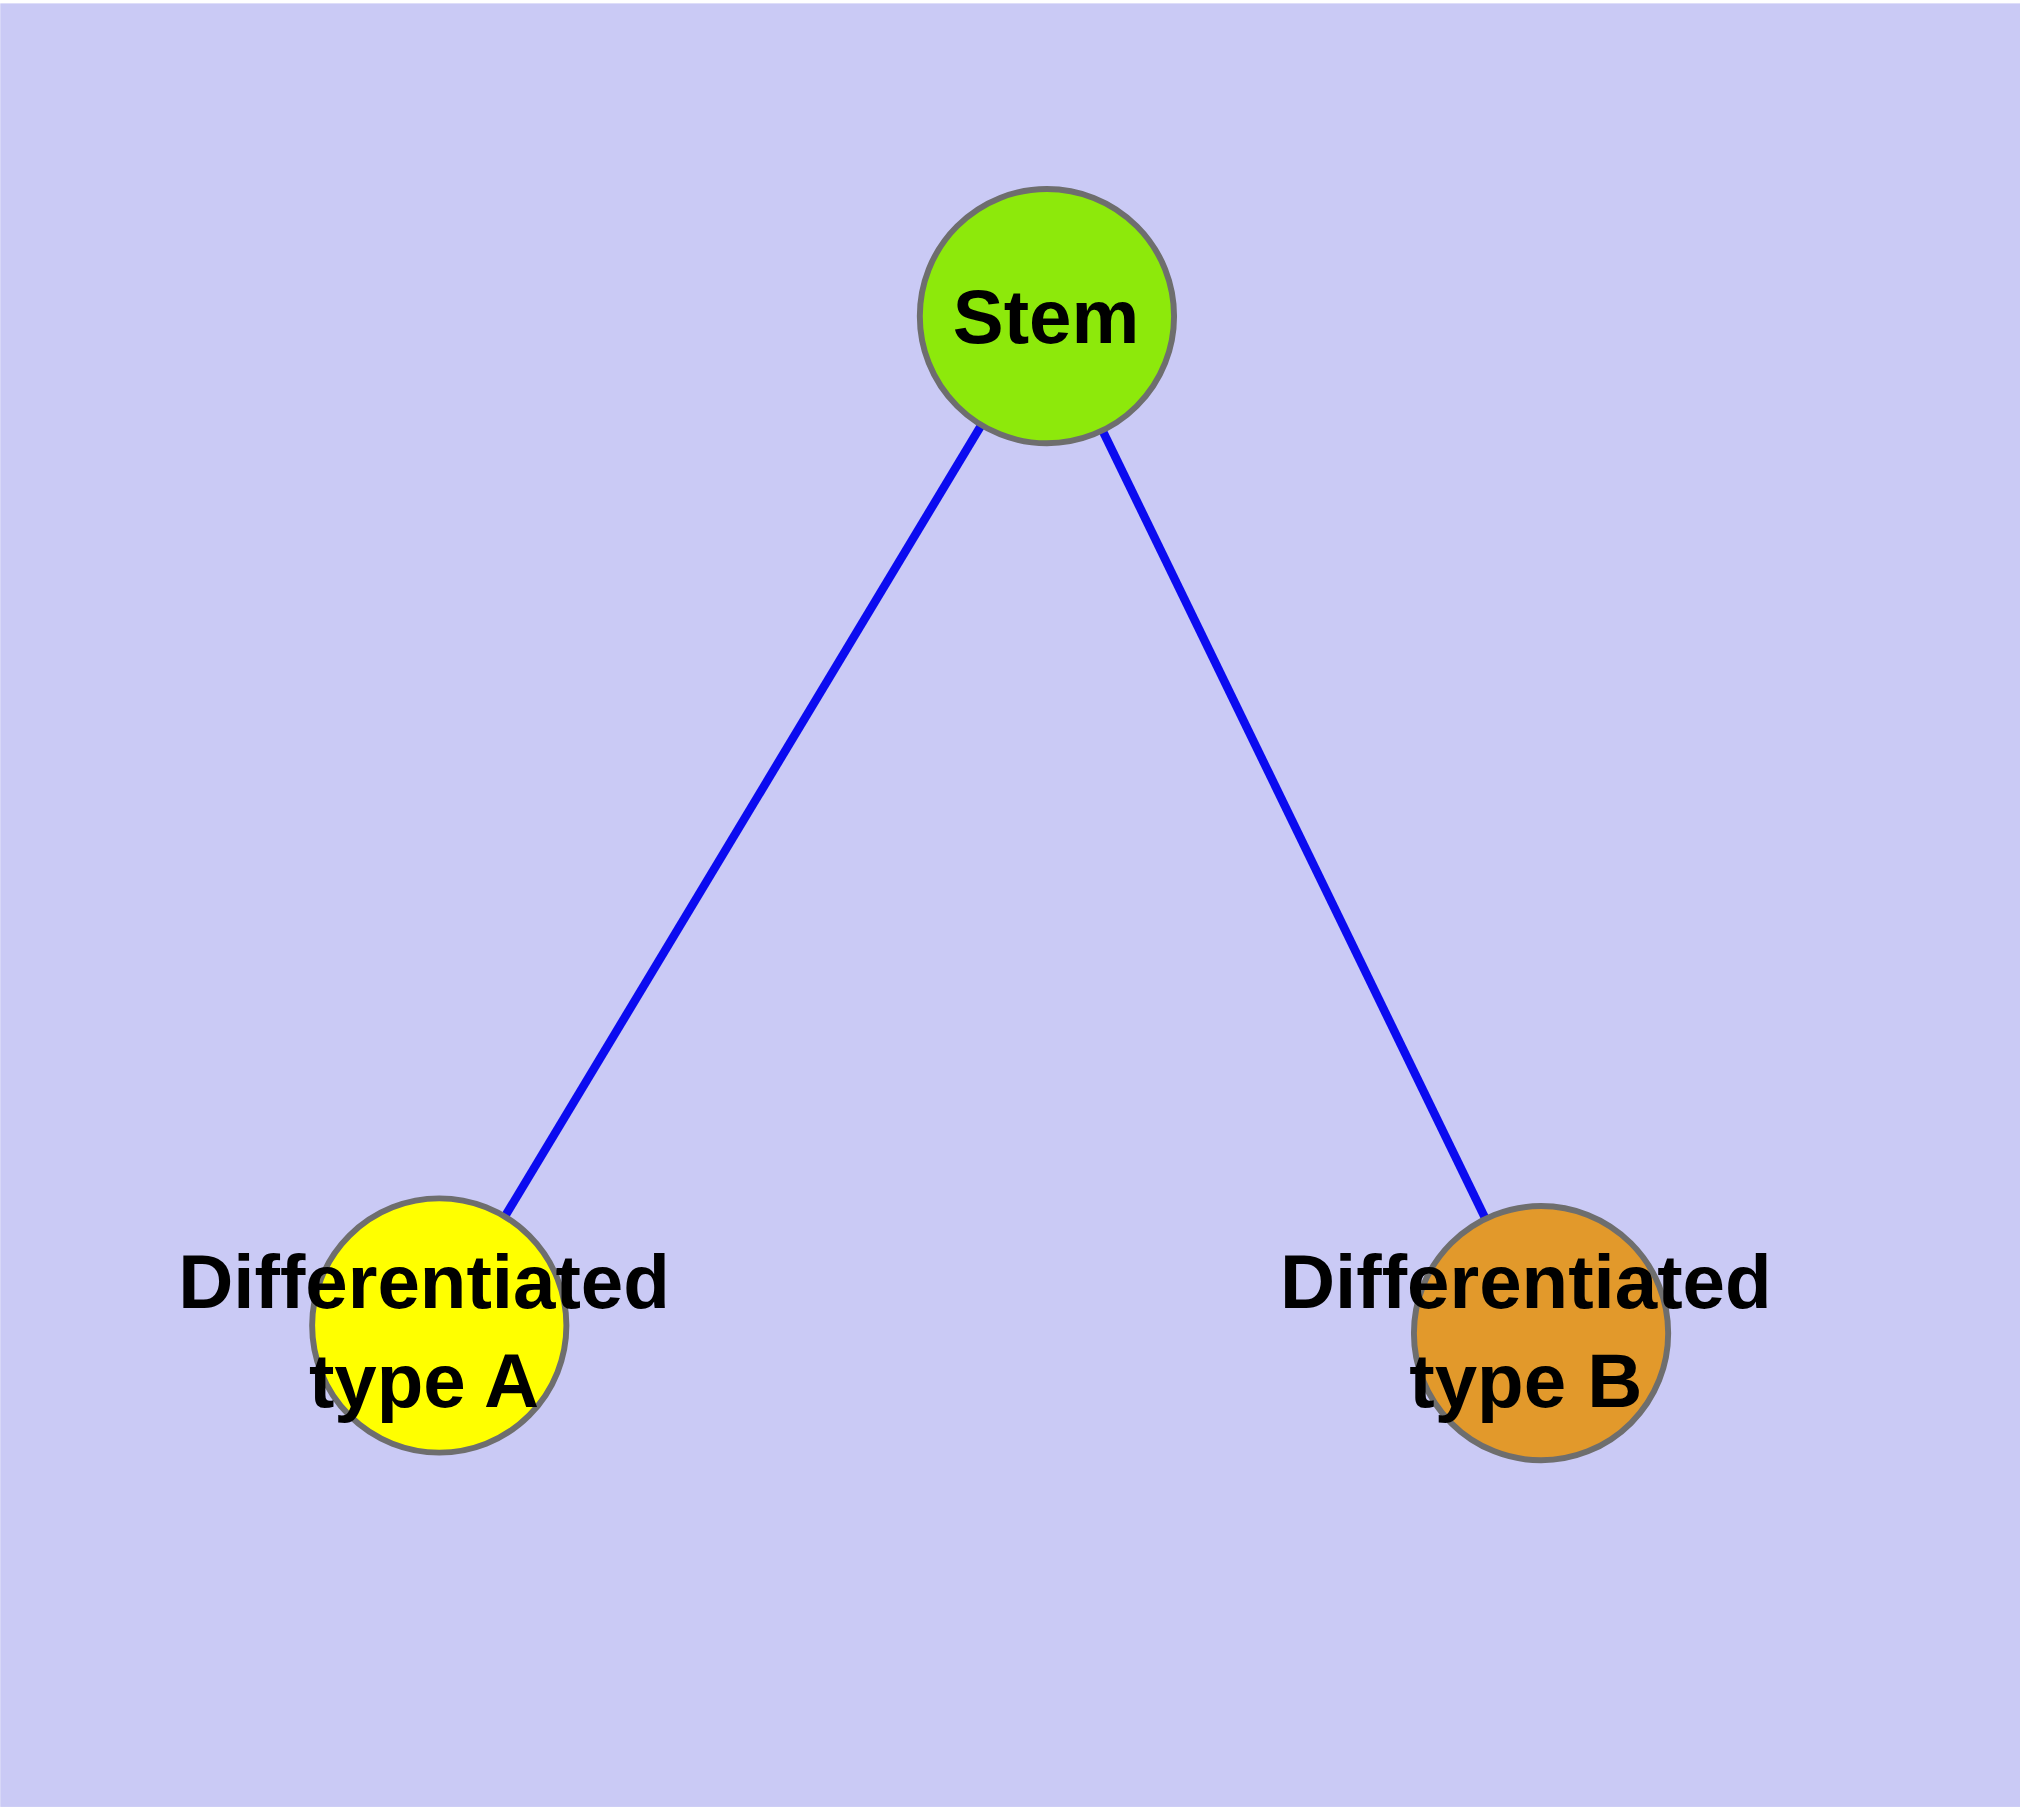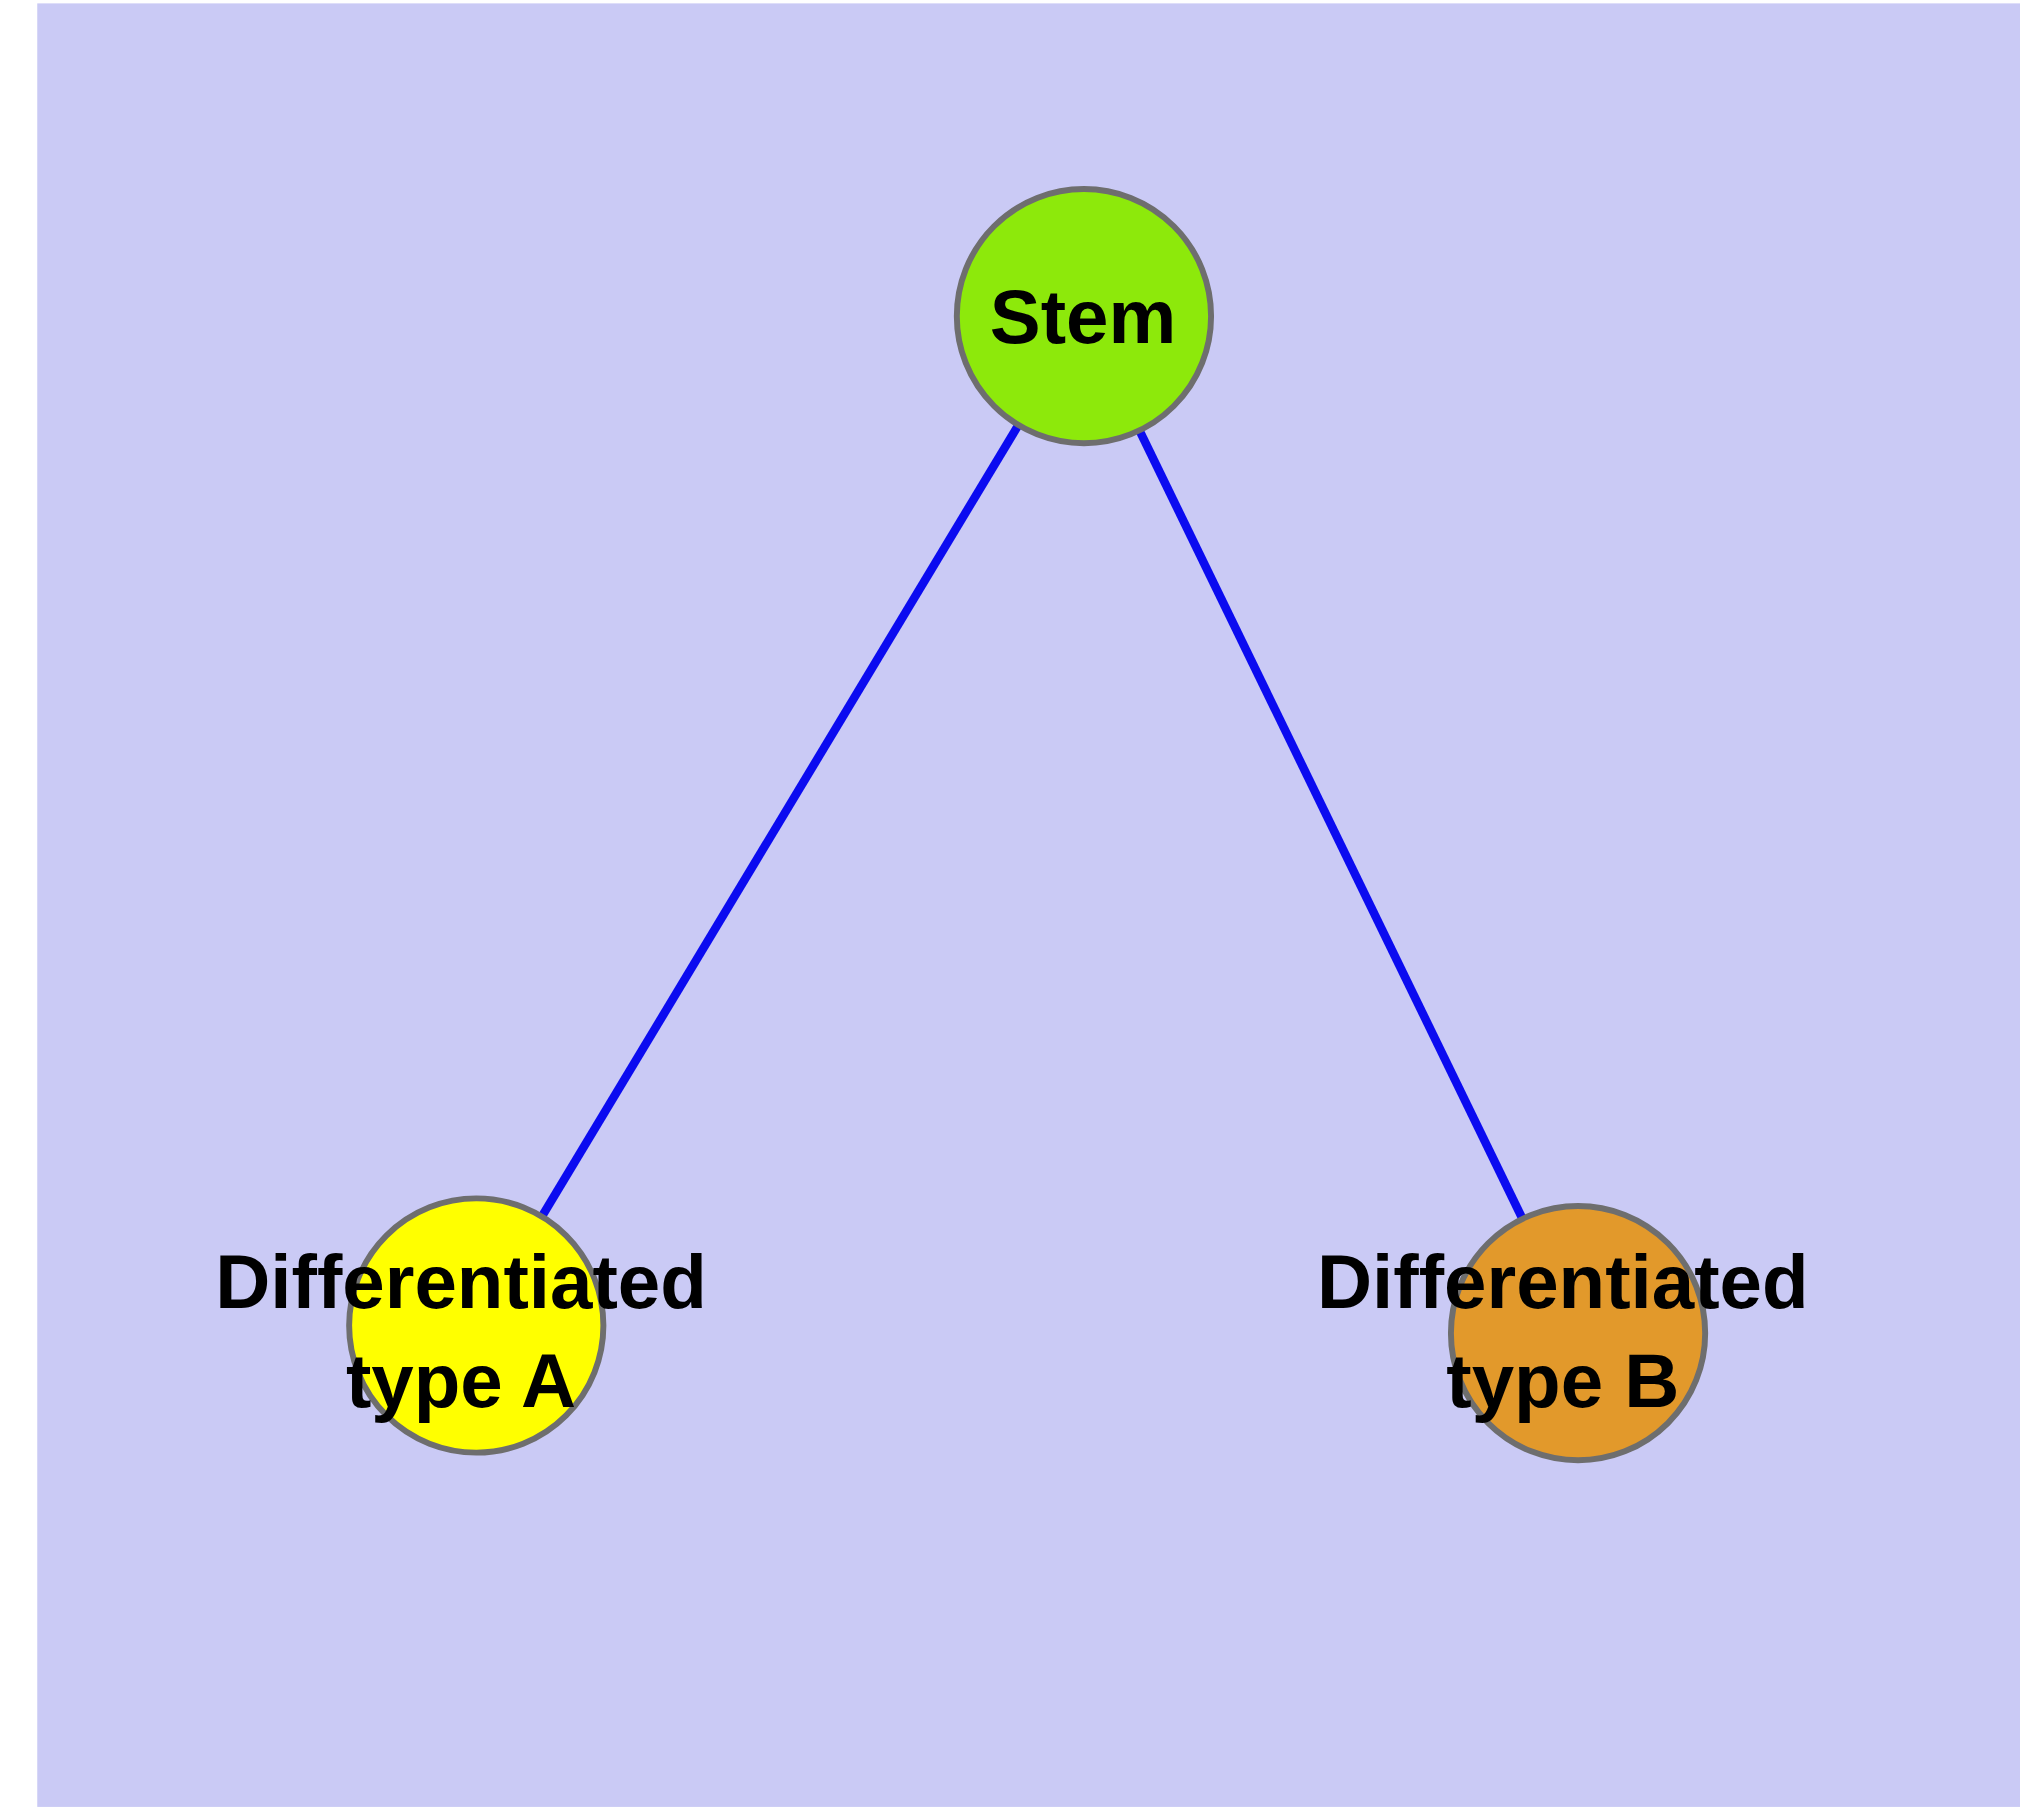--- a/index.html
+++ b/index.html
@@ -9,21 +9,20 @@
     height: 1812px;
     background: #ffffff;
     overflow: hidden;
     font-family: "Liberation Sans", sans-serif;
   }
   .canvas-wrap {
     position: absolute;
     top: 0; left: 0;
     width: 1598px;
     height: 1812px;
-    margin-left: 37px;
   }
   svg {
     display: block;
   }
   .edge {
     stroke-width: 10;
     stroke-linecap: butt;
   }
   .node-circle {
     stroke-width: 7;

